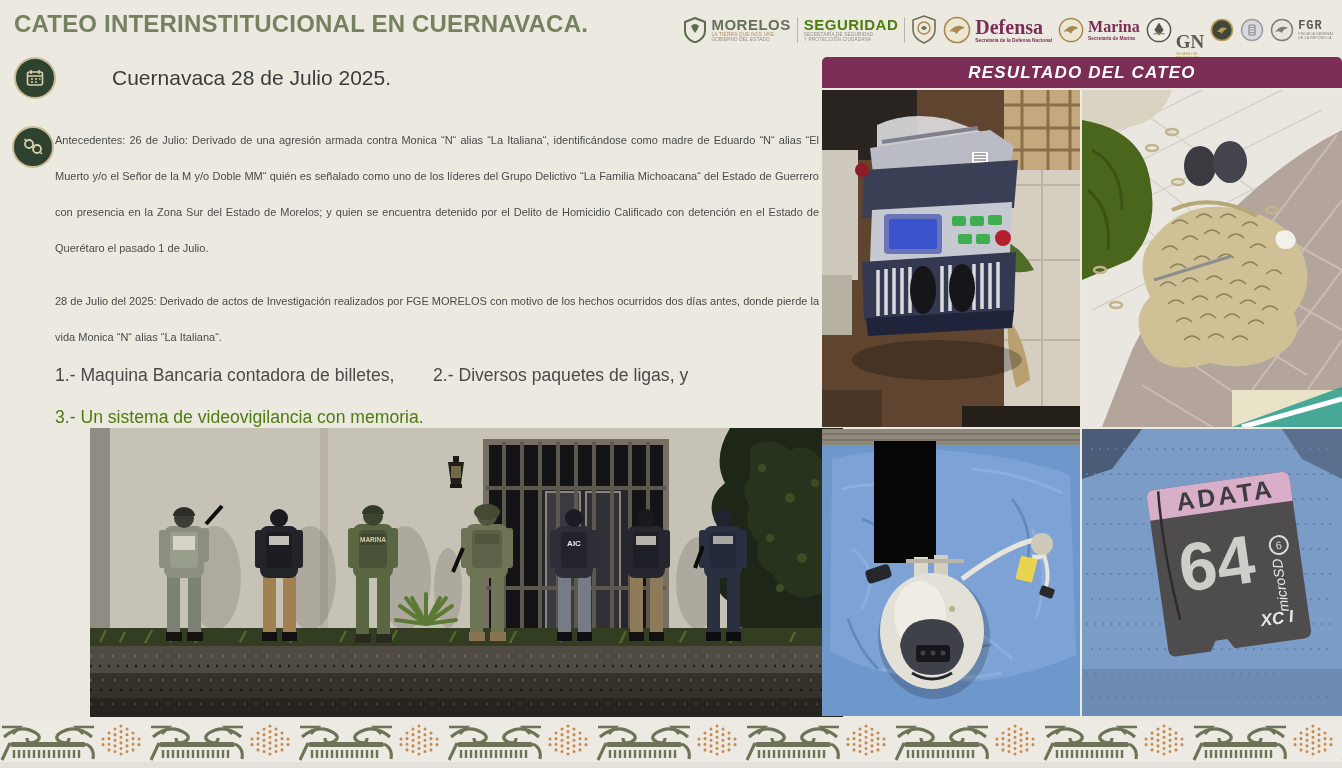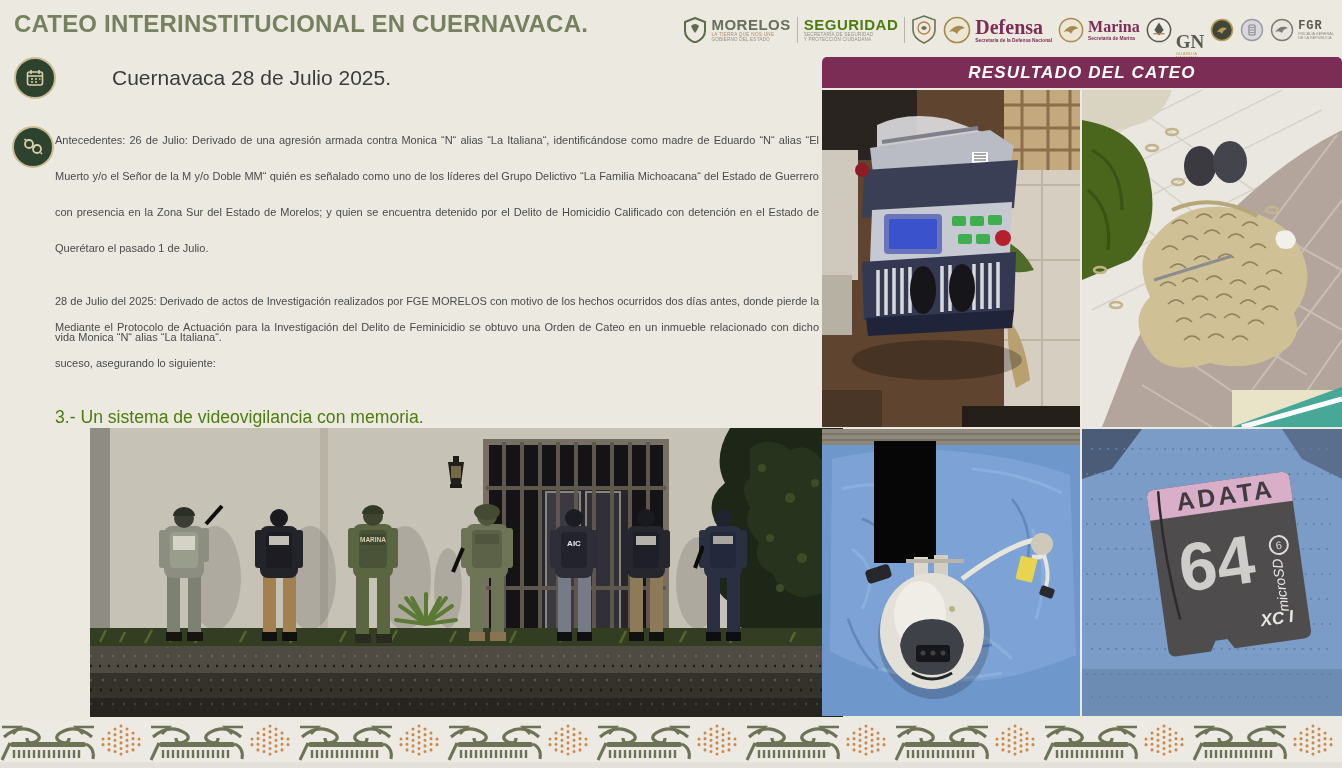--- a/index.html
+++ b/index.html
@@ -165,21 +165,24 @@
   <span class="round-icon hand-icon">
     <svg width="22" height="22" viewBox="0 0 22 22">
         <circle cx="7" cy="8" r="4" fill="none" stroke="#d9cfa8" stroke-width="1.8"></circle>
         <circle cx="15" cy="13" r="4" fill="none" stroke="#d9cfa8" stroke-width="1.8"></circle>
         <path d="M10,10 l3,1.5" stroke="#d9cfa8" stroke-width="1.8"></path>
         <path d="M4,4.5 l-1.5,-1.5 M18.5,16.5 l1.5,1.5" stroke="#d9cfa8" stroke-width="1.6"></path>
       </svg>
   </span>
   <div class="para p1">Antecedentes: 26 de Julio: Derivado de una agresión armada contra Monica “N“ alias “La Italiana“, identificándose como madre de Eduardo “N“ alias “El Muerto y/o el Señor de la M y/o Doble MM“ quién es señalado como uno de los líderes del Grupo Delictivo “La Familia Michoacana“ del Estado de Guerrero con presencia en la Zona Sur del Estado de Morelos; y quien se encuentra detenido por el Delito de Homicidio Calificado con detención en el Estado de Querétaro el pasado 1 de Julio.</div>
   <div class="para p2">28 de Julio del 2025: Derivado de actos de Investigación realizados por FGE MORELOS con motivo de los hechos ocurridos dos días antes, donde pierde la vida Monica “N“ alias “La Italiana“.</div>
-  <div class="para p3">Mediante el Protocolo de Actuación para la Investigación del Delito de Feminicidio se obtuvo una Orden de Cateo en un inmueble relacionado con dicho suceso, asegurando lo siguiente:</div>
+  <div class="list-row">
+    <span class="it1">1.- Maquina Bancaria contadora de billetes,</span>
+    <span>2.- Diversos paquetes de ligas, y</span>
+  </div>
   <div class="list-row3">3.- Un sistema de videovigilancia con memoria.</div>
 
   <div class="photo officers">
     <svg width="753" height="289" viewBox="0 0 753 289">
       <rect width="753" height="289" fill="#cfcabe"></rect>
       <rect width="753" height="289" fill="#000" opacity="0.04"></rect>
 
       <rect x="0" y="0" width="20" height="230" fill="#000" opacity="0.28"></rect>
       <rect x="230" y="0" width="8" height="210" fill="#b9b3a6"></rect>
 

